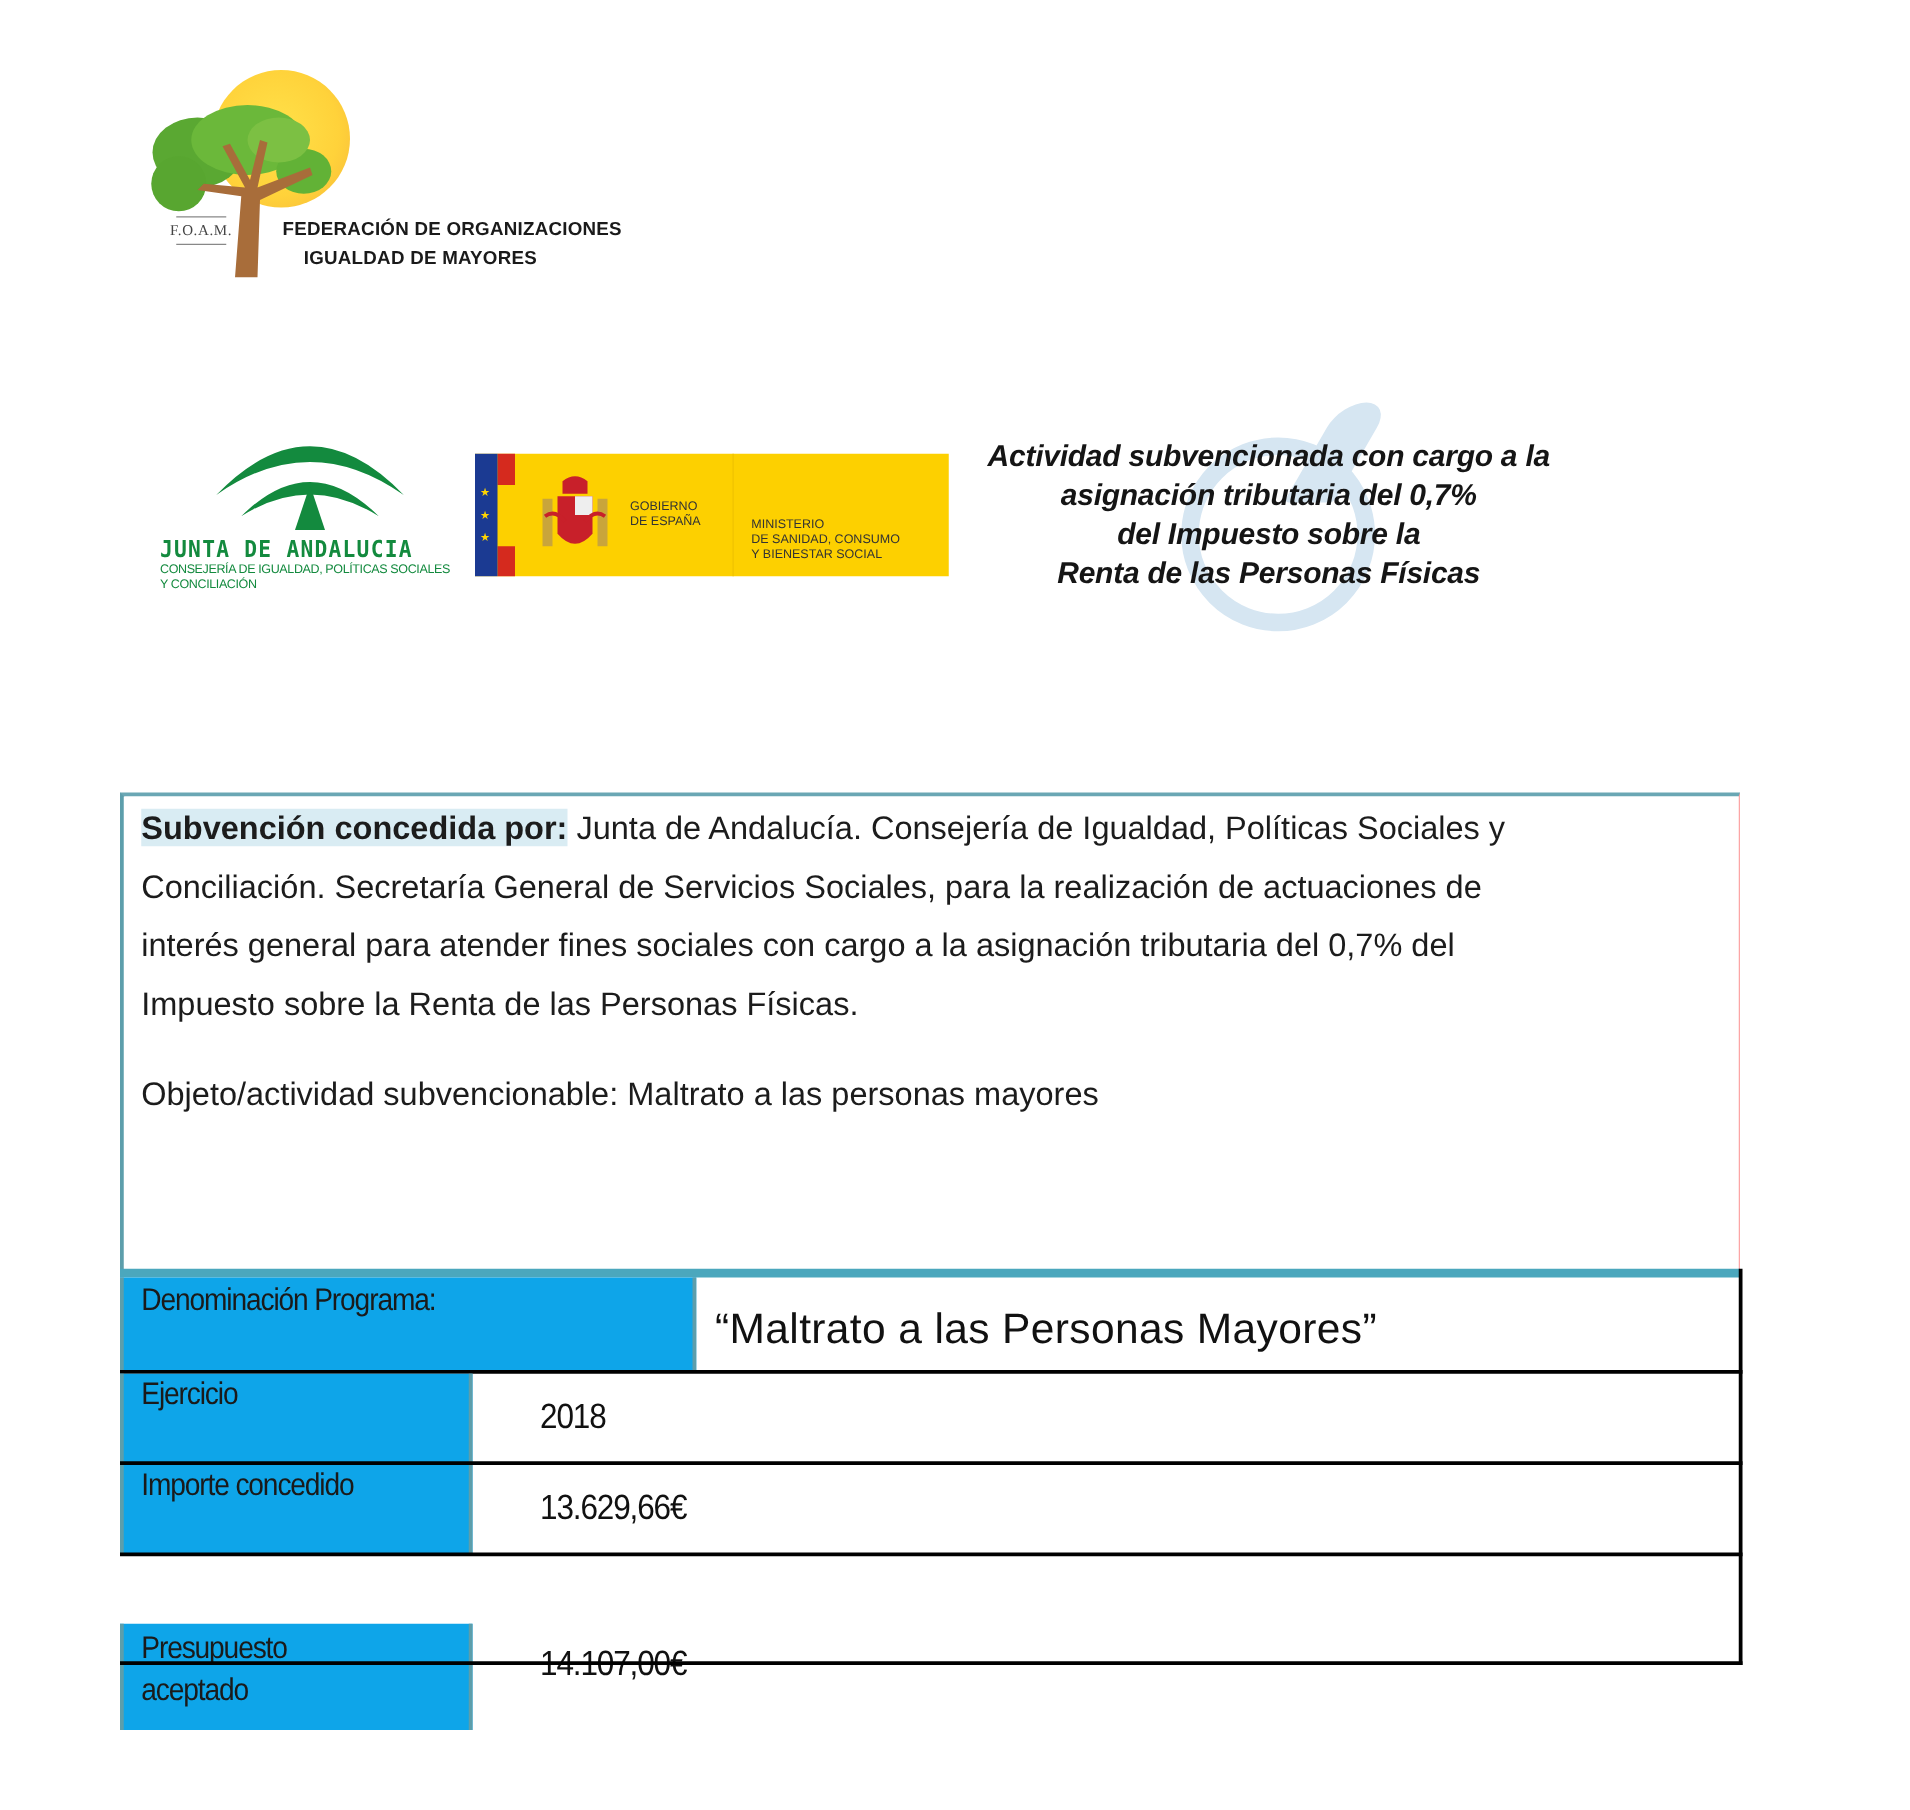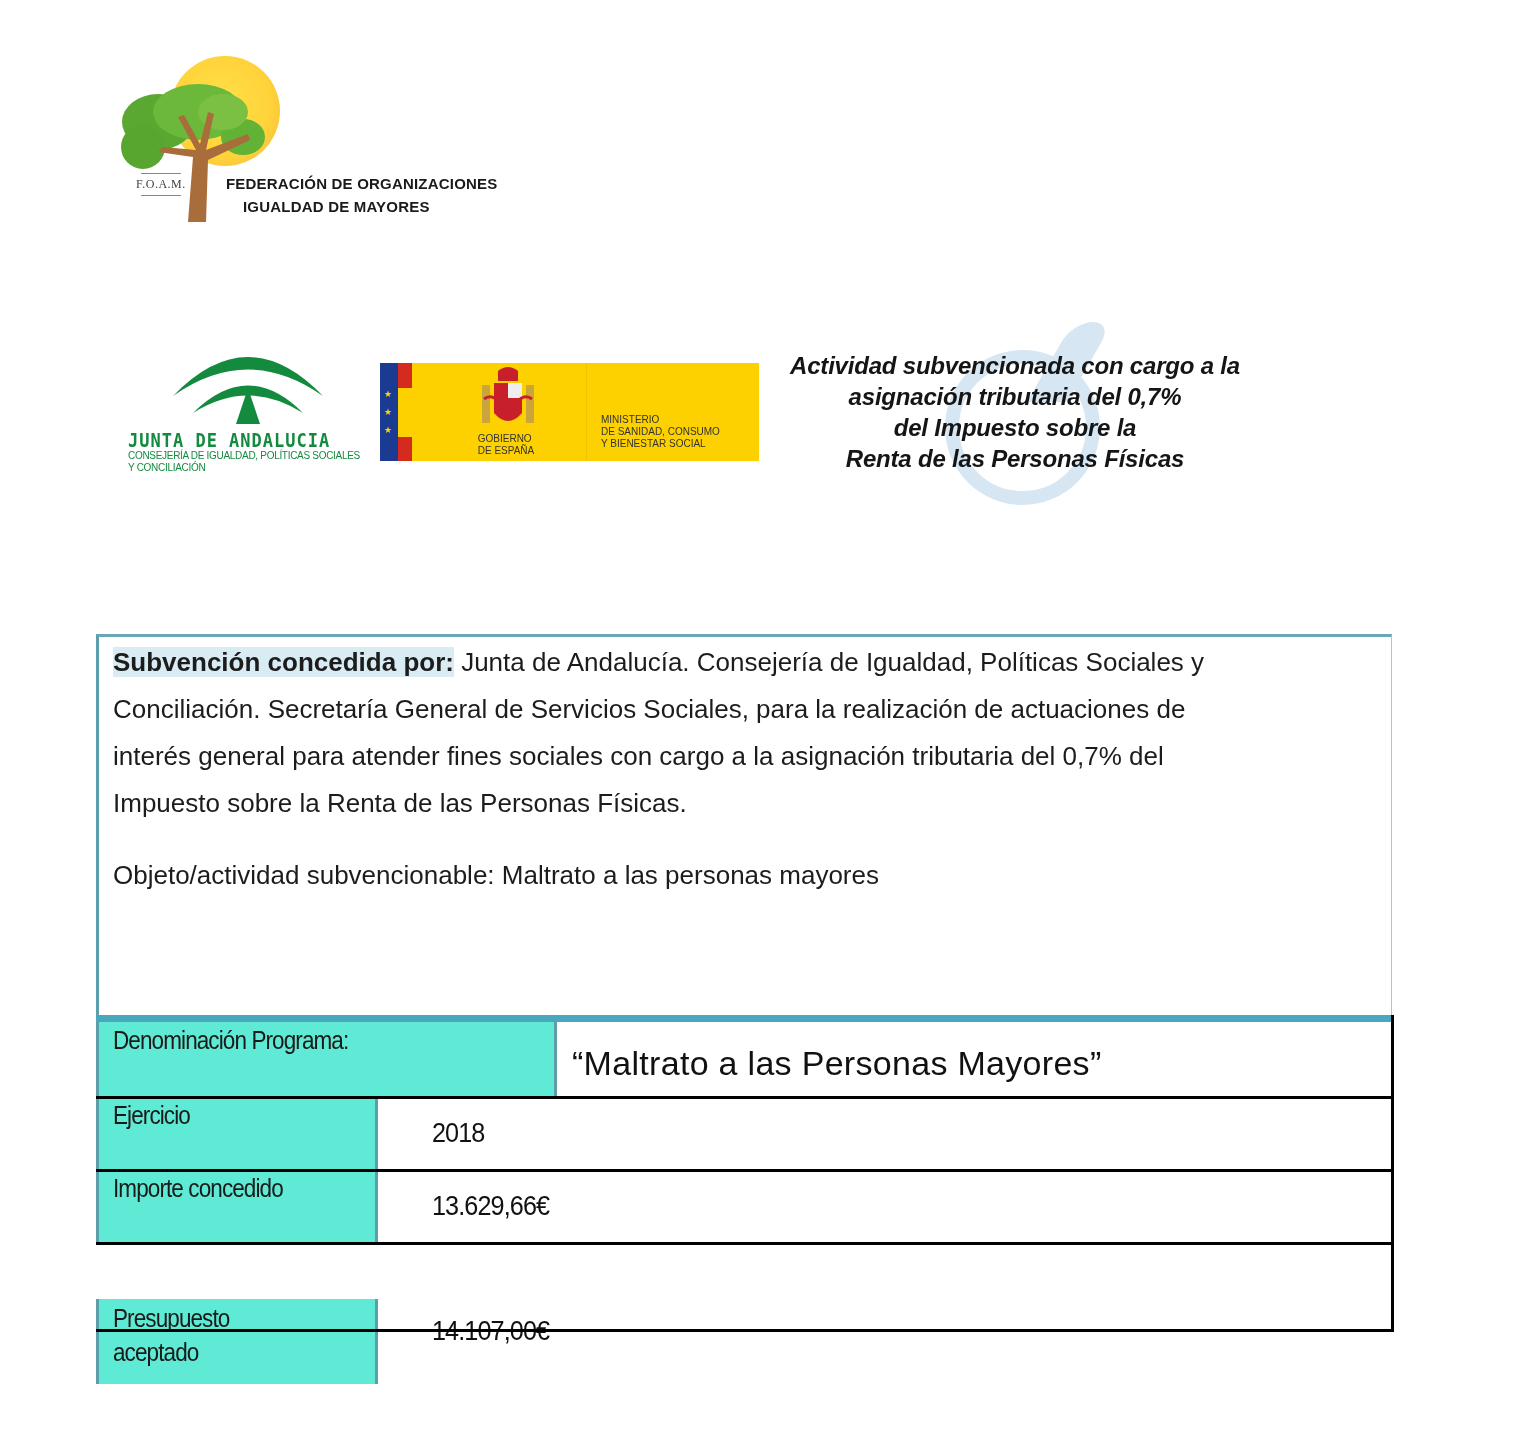--- a/index.html
+++ b/index.html
@@ -20,39 +20,39 @@
   .junta-name { font-family: "DejaVu Sans Mono", monospace; color: #138a3e; font-size: 17px; letter-spacing: 1px; margin-top: 2px; font-weight: bold; transform: scaleY(1.1); }
   .junta-sub { color: #138a3e; font-size: 10px; line-height: 12px; letter-spacing: -0.3px; }
 
   
   .gob { position: absolute; left: 380px; top: 363px; width: 379px; height: 98px; background: #fdd000; display: flex; }
   .gob-eu { width: 18px; background: #1b3a92; position: relative; }
   .gob-eu span { position: absolute; left: 4px; color: #ffd500; font-size: 9px; }
   .gob-flag { width: 14px; display: flex; flex-direction: column; }
   .gob-flag .r { background: #d52a1e; flex: 1; }
   .gob-flag .y { background: #fdd000; flex: 2; }
-  .gob-left { width: 174px; border-right: 1px solid #f0c200; display: flex; align-items: center; flex-direction: column; }
+  .gob-left { width: 174px; border-right: 1px solid #f0c200; display: flex; align-items: center; }
   .gob-shield { width: 60px; height: 70px; margin-left: 18px; position: relative; }
   .gob-l1 { font-size: 10px; line-height: 12px; color: #333; margin-left: 14px; }
   .gob-right { flex: 1; display: flex; align-items: center; padding-left: 14px; font-size: 10px; line-height: 12px; color: #333; margin-top: 40px; }
 
   
   .irpf { position: absolute; left: 770px; top: 320px; width: 500px; height: 200px; }
   .irpf-circle { position: absolute; left: 175px; top: 30px; width: 155px; height: 155px; border-radius: 50%; border: 14px solid #d6e6f2; box-sizing: border-box; }
   .irpf-tick { position: absolute; left: 280px; top: 2px; width: 40px; height: 80px; background: #d6e6f2; transform: skewX(-30deg); border-radius: 20px 20px 4px 4px; }
   .irpf-text { position: absolute; left: 0; top: 30px; width: 490px; text-align: center; font-style: italic; font-weight: bold; font-size: 24px; line-height: 31px; color: #151515; letter-spacing: -0.2px; }
 
   
   .box { position: absolute; left: 96px; top: 634px; width: 1296px; height: 384px; border: 3px solid #5d9eab; border-top-color: #6aa7b4; border-right: 1px solid #fca5a5; border-bottom: none; box-sizing: border-box; }
   .box-text { position: absolute; left: 14px; top: 2px; width: 1250px; font-family: "Liberation Sans", sans-serif; font-size: 26px; line-height: 47px; color: #1c1c1c; }
   .box-text .hl { background: #d9ecf3; font-weight: bold; }
   .box-obj { position: absolute; left: 14px; top: 218px; font-size: 26px; line-height: 40px; color: #1c1c1c; }
   .tbl-accent { position: absolute; left: 96px; top: 1015px; width: 1296px; height: 7px; background: #4ba7bd; }
   .row { position: absolute; left: 96px; width: 1298px; box-sizing: border-box; }
-  .cell-label { position: absolute; top: 0; left: 0; background: #5eead4; box-sizing: border-box; border-left: 3px solid #5d9eab; color: #1a1a1a; font-size: 25px; line-height: 33px; padding: 8px 0 0 14px; transform-origin: left top; }
+  .cell-label { position: absolute; top: 0; left: 0; background: #0ea5e9; box-sizing: border-box; border-left: 3px solid #5d9eab; color: #1a1a1a; font-size: 25px; line-height: 33px; padding: 8px 0 0 14px; transform-origin: left top; }
   .cell-val { position: absolute; top: 0; box-sizing: border-box; font-size: 28px; color: #111; }
   .hline { position: absolute; left: 96px; width: 1298px; height: 3px; background: #000; }
   .vline-right { position: absolute; left: 1391px; width: 3px; background: #000; }
   .vline-mid { position: absolute; width: 3px; background: #5d9eab; }
   .narrow { letter-spacing: -1px; transform: scaleX(0.9); transform-origin: left top; display: inline-block; }
 </style>
 </head>
 <body>
 
 <div class="foam">

